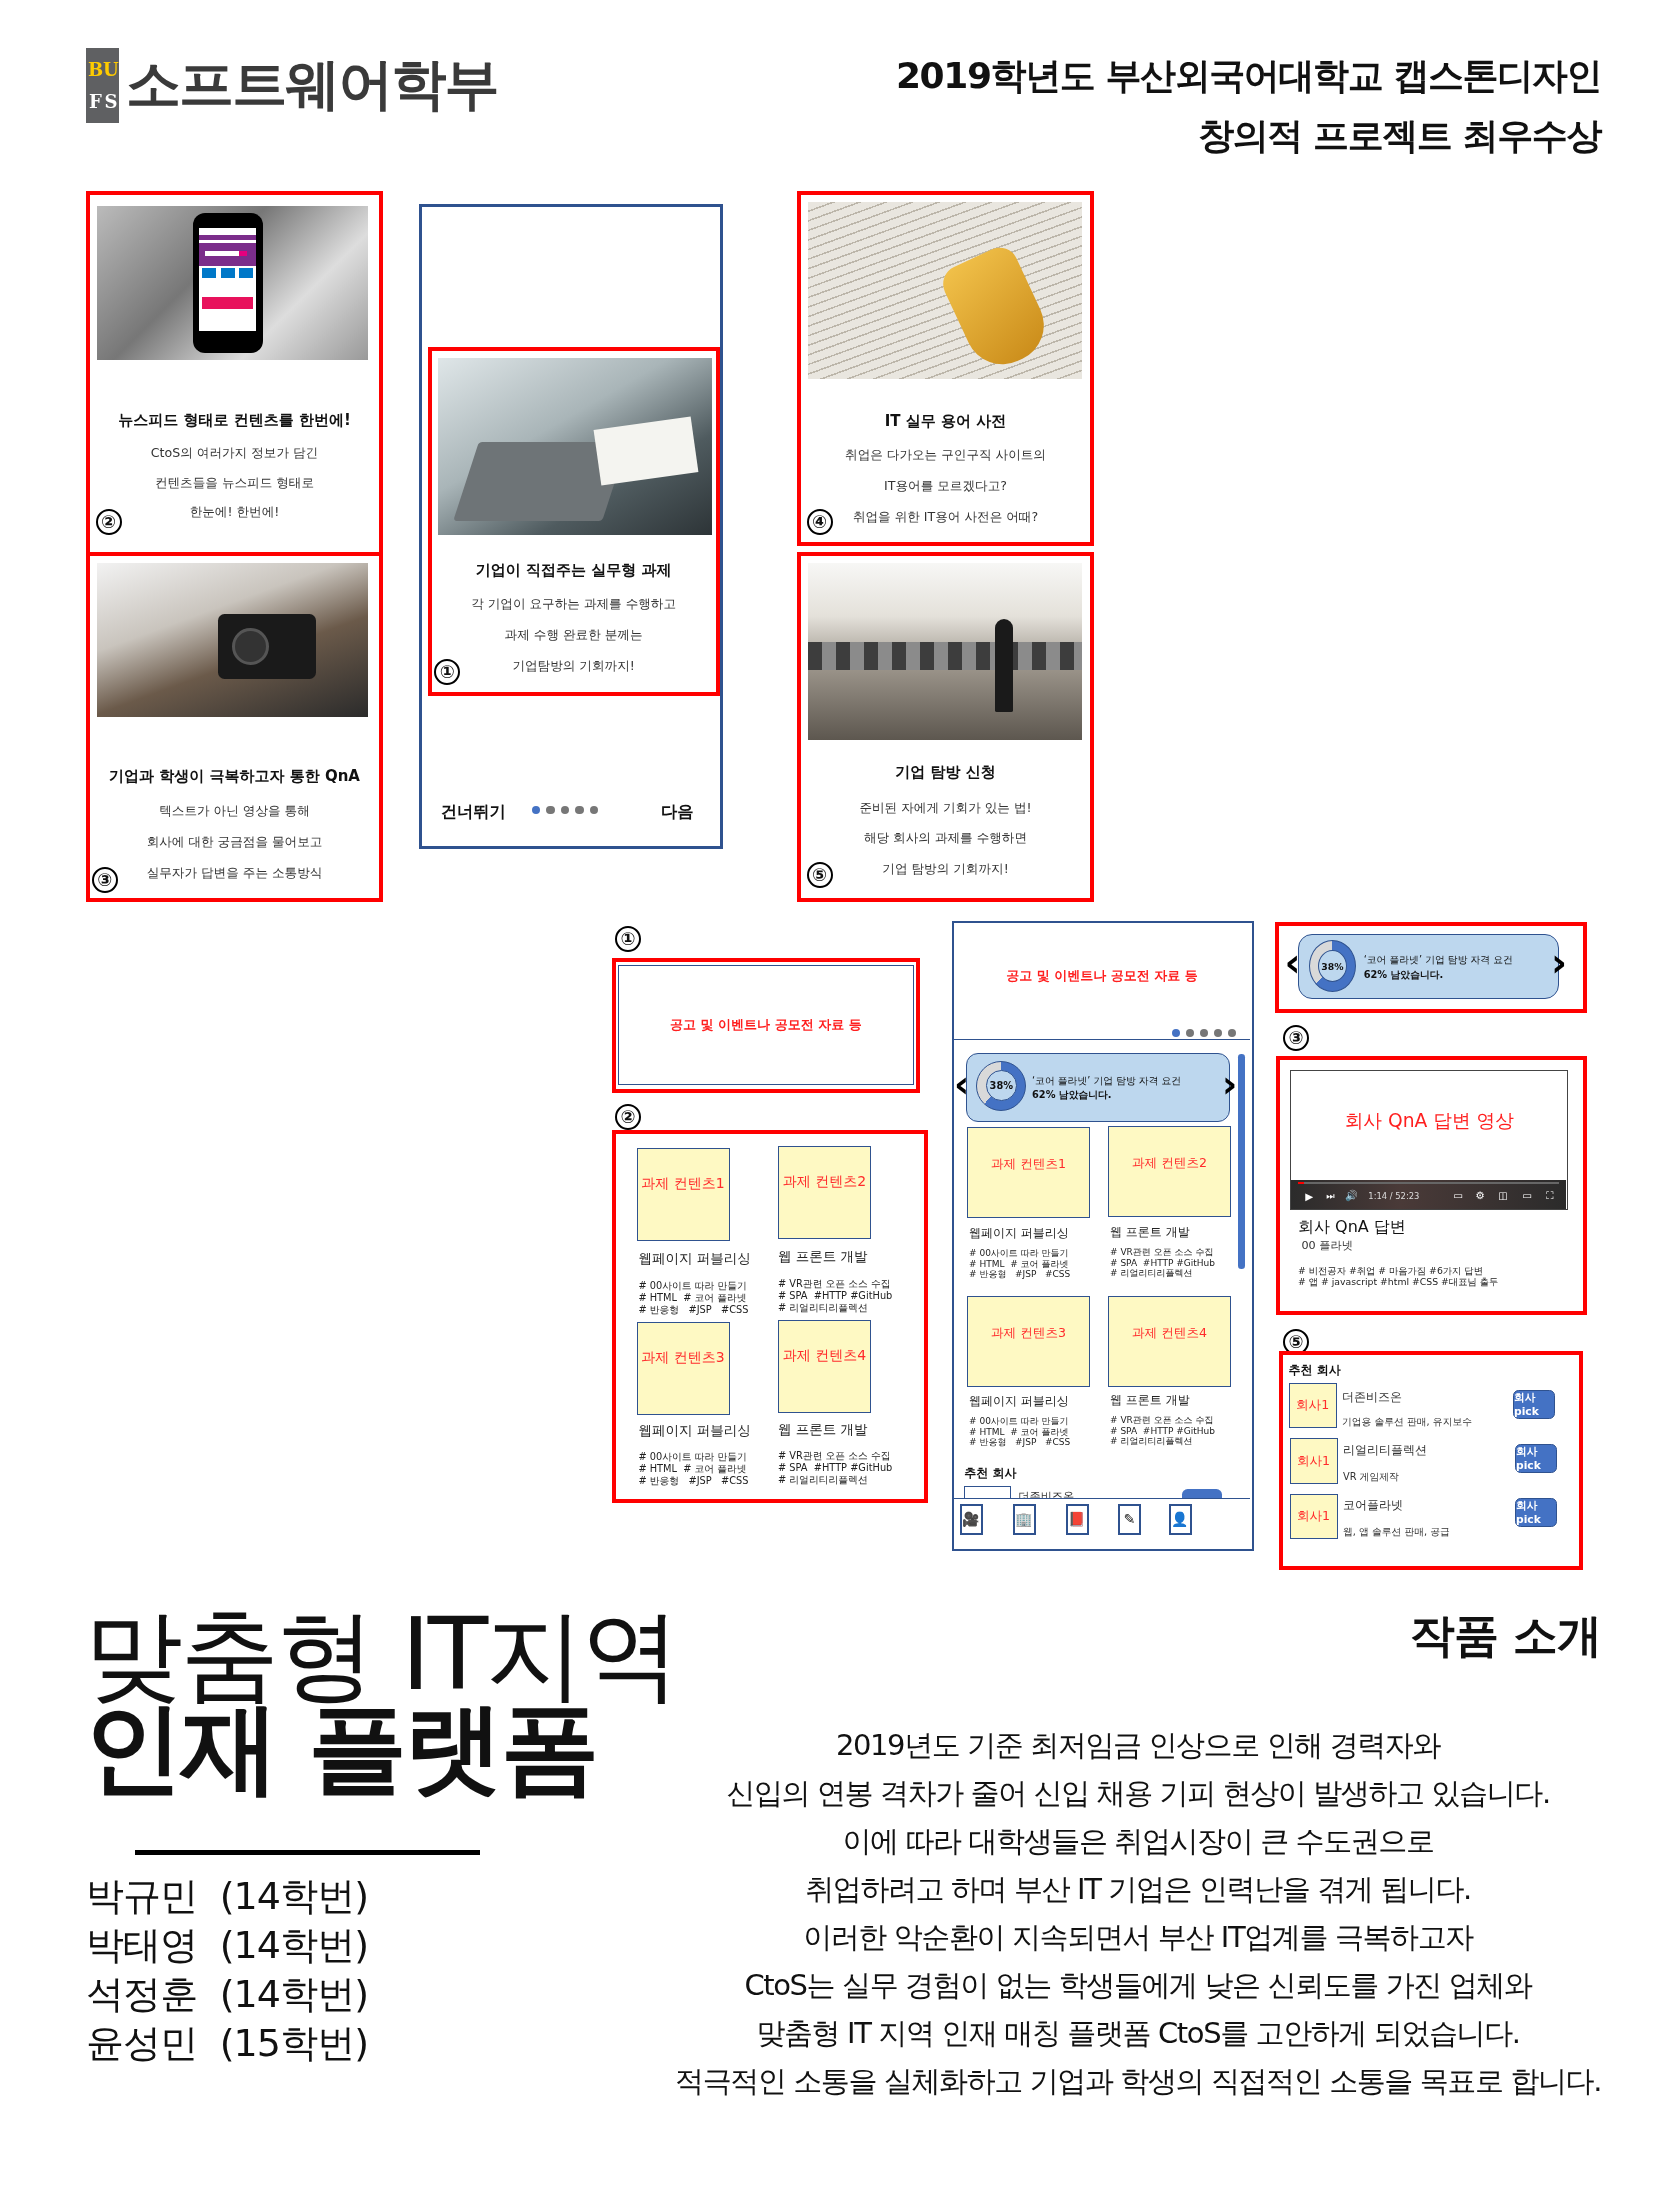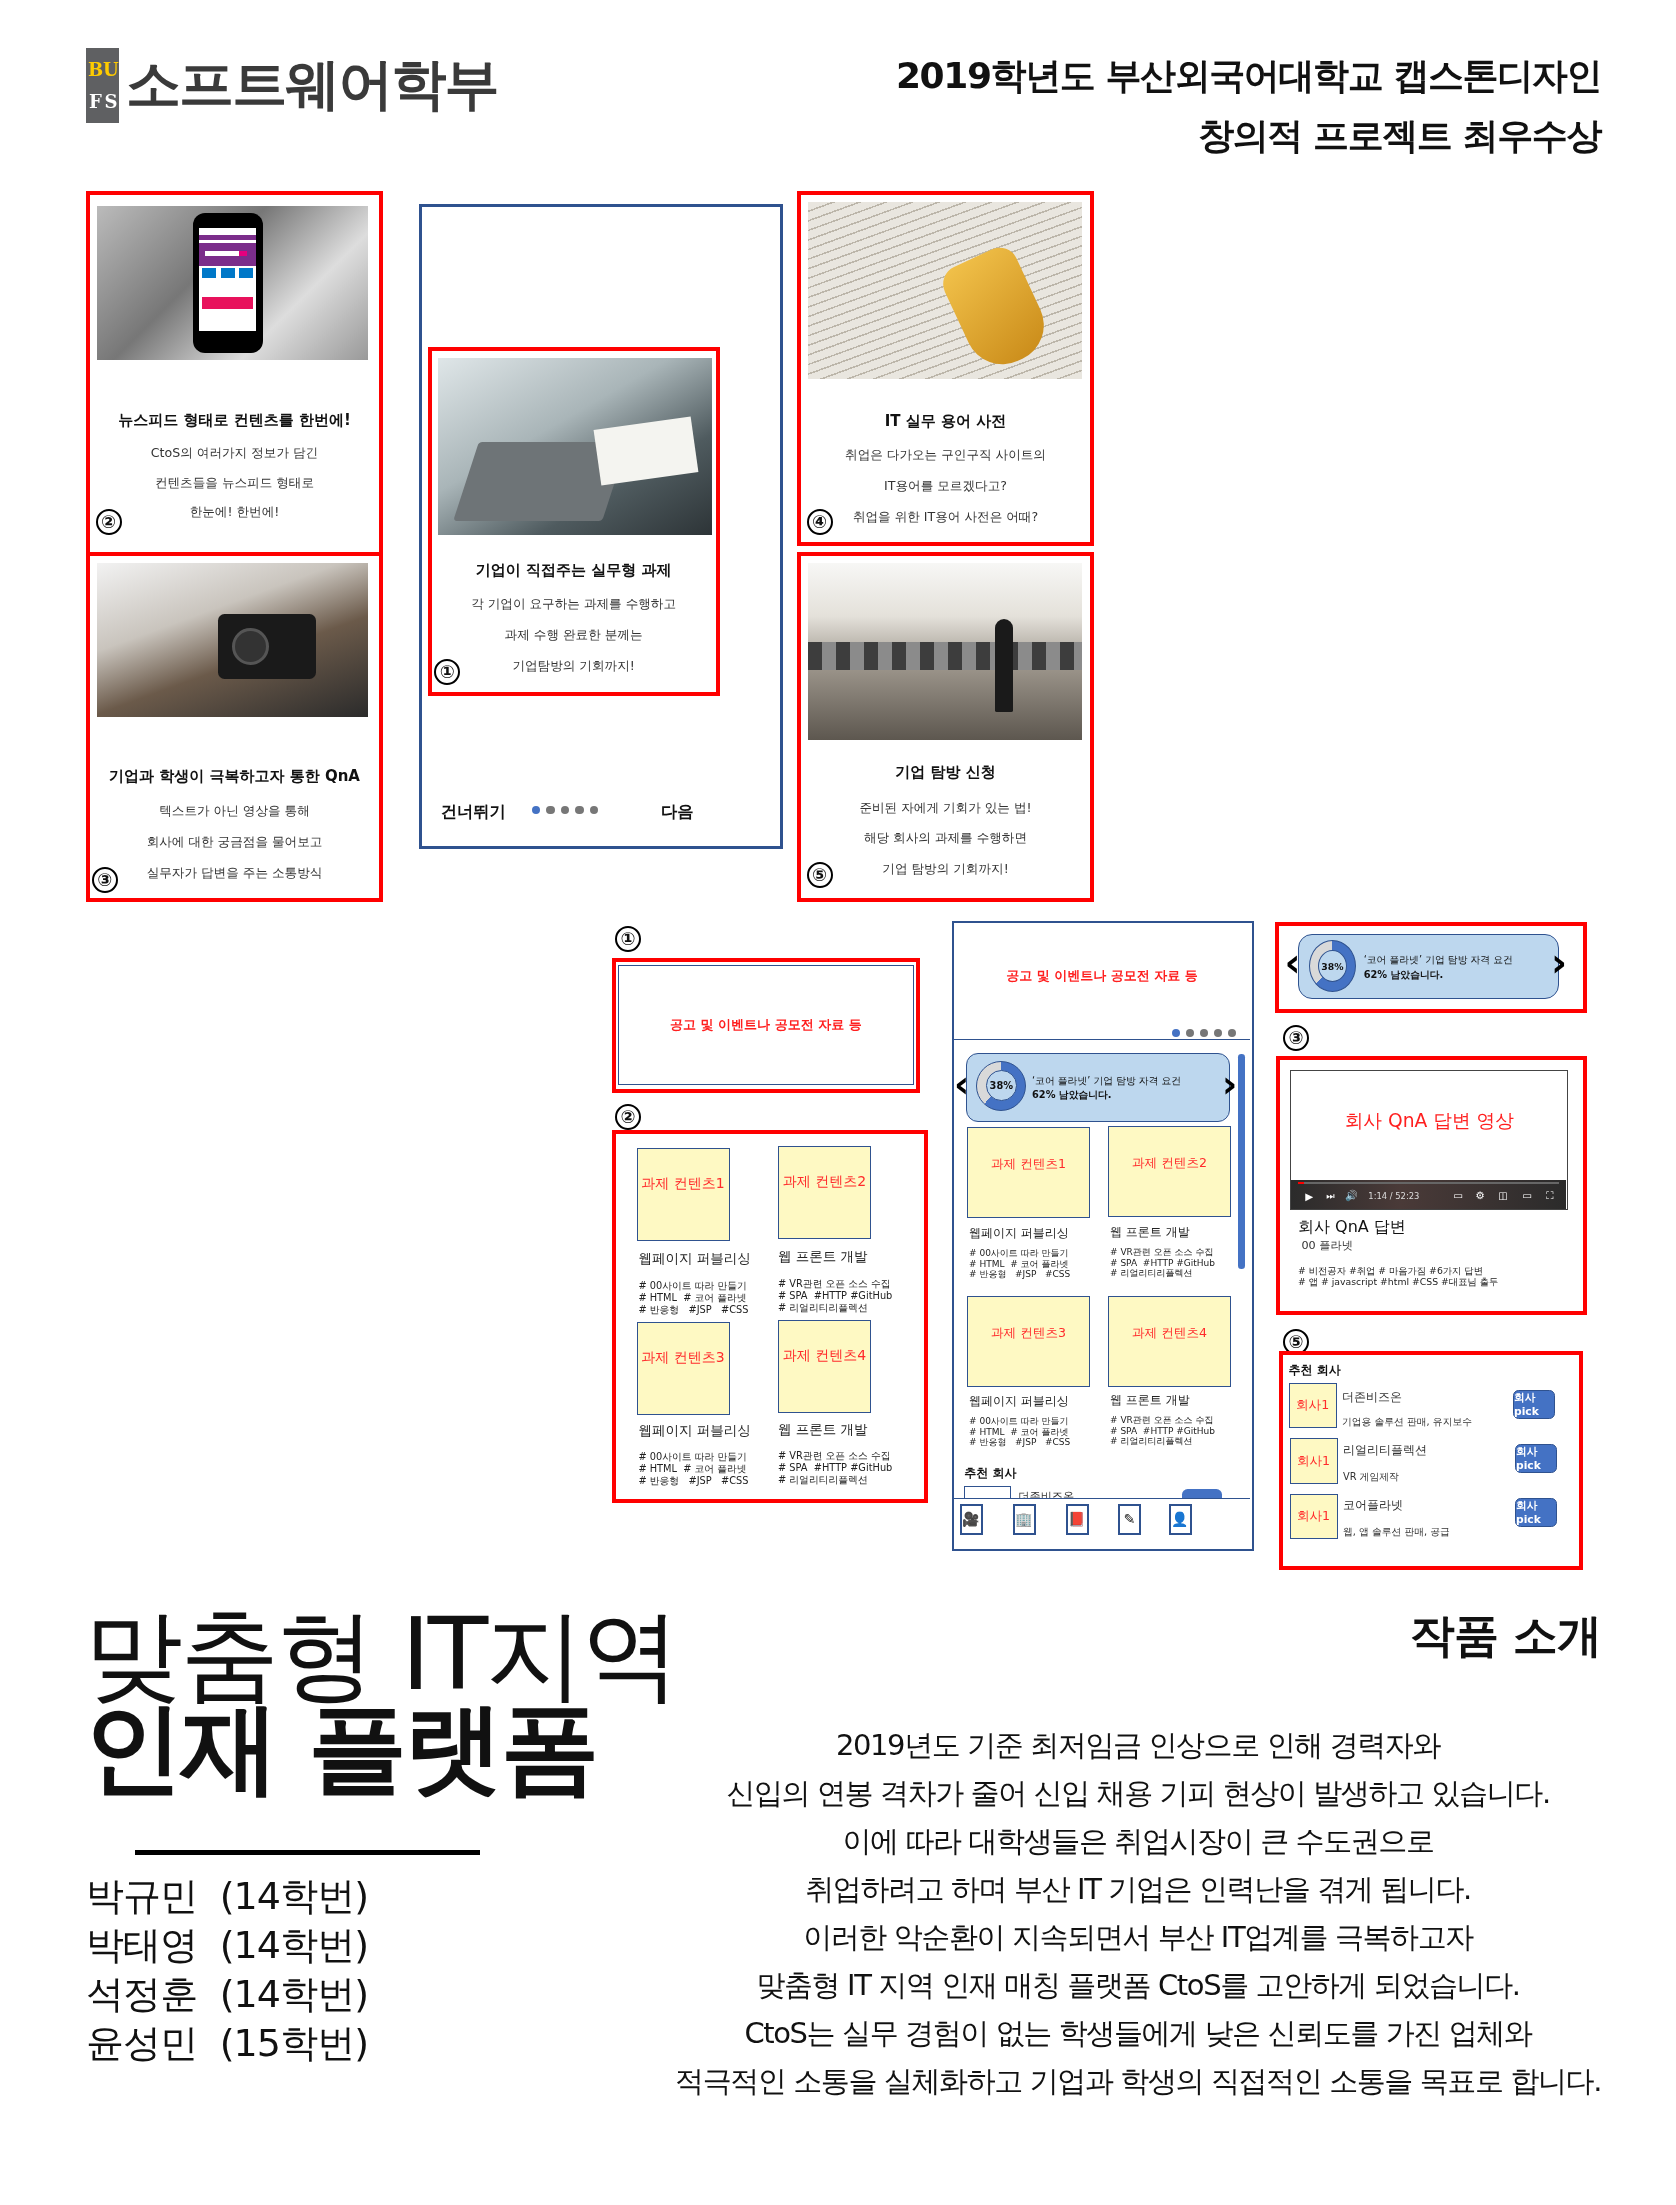--- a/index.html
+++ b/index.html
@@ -66,21 +66,21 @@
     <div class="abs" style="left:121px;top:51px;width:98px;height:65px;background:#1a1a1a;border-radius:6.5px"></div>
     <div class="abs" style="left:135px;top:65px;width:37px;height:37px;border-radius:50%;background:#333;border:3.7px solid #555"></div>
   </div>
   <div class="card-title" style="top:211px">기업과 학생이 극복하고자 통한 QnA</div>
   <div class="card-line" style="top:247px">텍스트가 아닌 영상을 통해</div>
   <div class="card-line" style="top:278px">회사에 대한 궁금점을 물어보고</div>
   <div class="card-line" style="top:309px">실무자가 답변을 주는 소통방식</div>
   <div class="num" style="left:1.9px;top:311px">③</div>
 </div>
 
-<div class="blue-frame" style="left:419px;top:204px;width:364px;height:645px">
+<div class="blue-frame" style="left:419px;top:204px;width:304px;height:645px">
   <div class="red-frame" style="left:5.6px;top:140px;width:292px;height:349px">
     <div class="photo" style="left:6.5px;top:6.5px;width:274px;height:177px;background:linear-gradient(150deg,#dfe6e8,#a9b5b8 40%,#4f5b5f 70%,#2d3437)">
       <div class="abs" style="left:28px;top:84px;width:149px;height:79px;background:#6e7477;transform:skewX(-18deg);border-radius:3.7px"></div>
       <div class="abs" style="left:159px;top:65px;width:98px;height:56px;background:#f4f4f0;transform:rotate(-8deg)"></div>
     </div>
     <div class="card-title" style="top:210px">기업이 직접주는 실무형 과제</div>
     <div class="card-line" style="top:245px">각 기업이 요구하는 과제를 수행하고</div>
     <div class="card-line" style="top:276px">과제 수행 완료한 분께는</div>
     <div class="card-line" style="top:307px">기업탐방의 기회까지!</div>
     <div class="num" style="left:2.8px;top:308px">①</div>
@@ -276,17 +276,17 @@
   <div style="white-space:pre">윤성민  (15학번)</div>
 </div>
 
 <div class="abs" style="right:75px;top:1606px;font-size:45px;font-weight:bold;letter-spacing:-0.9px">작품 소개</div>
 <div class="abs" style="right:75px;top:1721px;font-size:29px;line-height:48px;text-align:center;letter-spacing:-1.4px;white-space:nowrap">
   <div>2019년도 기준 최저임금 인상으로 인해 경력자와</div>
   <div>신입의 연봉 격차가 줄어 신입 채용 기피 현상이 발생하고 있습니다.</div>
   <div>이에 따라 대학생들은 취업시장이 큰 수도권으로</div>
   <div>취업하려고 하며 부산 IT 기업은 인력난을 겪게 됩니다.</div>
   <div>이러한 악순환이 지속되면서 부산 IT업계를 극복하고자</div>
+  <div>CtoS는 실무 경험이 없는 학생들에게 낮은 신뢰도를 가진 업체와</div>
   <div>맞춤형 IT 지역 인재 매칭 플랫폼 CtoS를 고안하게 되었습니다.</div>
-  <div>CtoS는 실무 경험이 없는 학생들에게 낮은 신뢰도를 가진 업체와</div>
   <div>적극적인 소통을 실체화하고 기업과 학생의 직접적인 소통을 목표로 합니다.</div>
 </div>
 
 
 </body></html>

